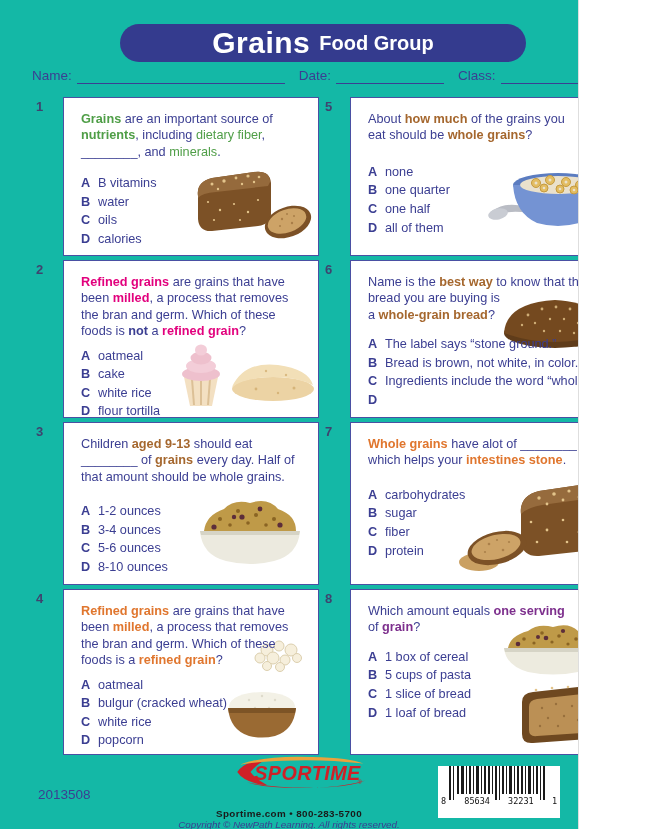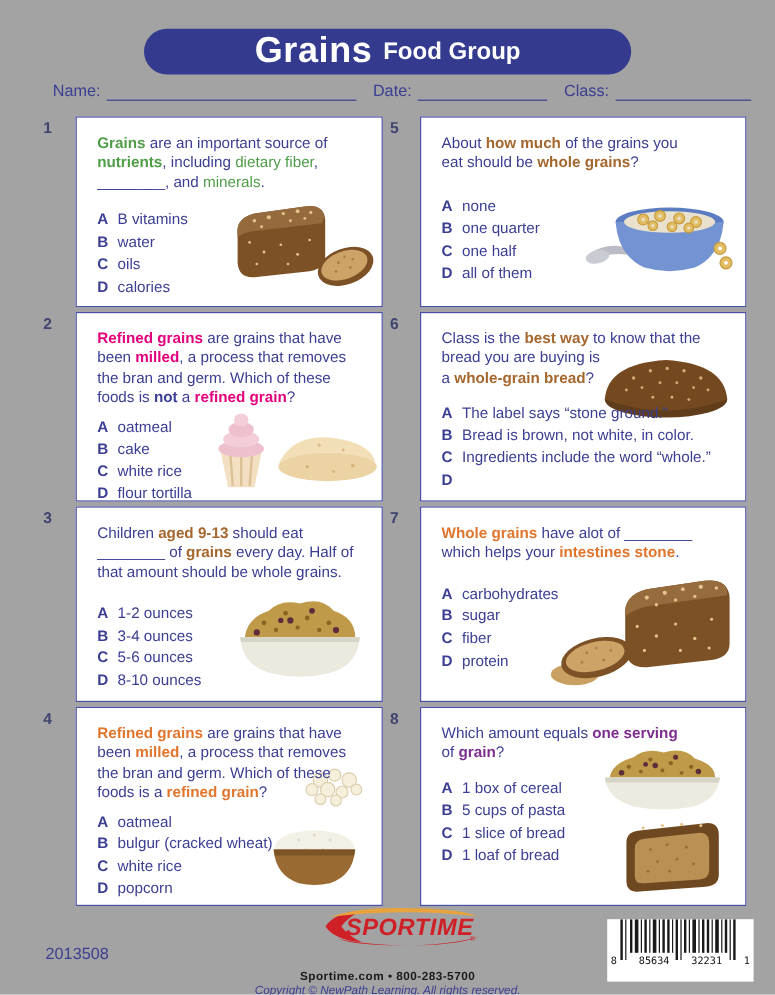--- a/index.html
+++ b/index.html
@@ -1,30 +1,30 @@
 <!DOCTYPE html>
 <html><head>
 <meta charset="utf-8">
 <style>
   html,body{margin:0;padding:0;background:#ffffff;}
   .page{
-    position:relative;width:646px;height:829px;background:#a3a3a3;
+    position:relative;width:578px;height:829px;background:#14b8a6;
     font-family:"Liberation Sans", sans-serif;color:#3b3e92;
     outline:1px solid #dedede;overflow:hidden;
   }
   
   .header-pill{
     position:absolute;left:120px;top:24px;width:406px;height:38px;
     background:#343b8e;border-radius:19px;display:flex;align-items:center;justify-content:center;
   }
   .header-pill .t1{color:#fff;font-weight:800;font-size:30px;letter-spacing:.5px;}
   .header-pill .t2{color:#fff;font-weight:700;font-size:20px;margin-left:9px;}
   
   .name-row{
-    position:absolute;left:44px;top:68px;width:582px;display:flex;align-items:flex-end;
+    position:absolute;left:32px;top:68px;width:582px;display:flex;align-items:flex-end;
     font-size:13.5px;color:#3b3e92;
   }
   .name-row .lbl{white-space:nowrap;padding-bottom:1px;}
   .name-row .line{border-bottom:1.4px solid #3b3e92;height:14px;margin:0 14px 0 5px;}
   .line.l-name{width:208px;}
   .line.l-date{width:108px;}
   .line.l-class{flex:1;margin-right:0;}
   
   .grid{
     position:absolute;left:30px;top:97px;width:592px;
@@ -259,21 +259,21 @@
             </g>
             <ellipse cx="35" cy="45" rx="19" ry="7" fill="#eec0cd"></ellipse>
             <ellipse cx="35" cy="37" rx="15" ry="7" fill="#f3cdd8"></ellipse>
             <ellipse cx="35" cy="29" rx="10.5" ry="6.5" fill="#eec0cd"></ellipse>
             <ellipse cx="35" cy="21" rx="6" ry="5.5" fill="#f3cdd8"></ellipse>
           </svg>
         </div>
       </div>
     <div class="q-num">6</div>
     <div class="q-box q6">
-        <div class="q-prompt"><span class="seg-plain">Class is the </span><span class="seg-brown-bold">best way</span><span class="seg-plain"> to know that the
+        <div class="q-prompt"><span class="seg-plain">Name is the </span><span class="seg-brown-bold">best way</span><span class="seg-plain"> to know that the
 bread you are buying is
 a </span><span class="seg-brown-bold">whole-grain bread</span><span class="seg-plain">?</span></div>
         <div class="q-options">
           <div class="opt">
             <span class="opt-letter">A</span>
             <span class="opt-text">The label says “stone ground.”</span>
           </div>
           <div class="opt">
             <span class="opt-letter">B</span>
             <span class="opt-text">Bread is brown, not white, in color.</span>

